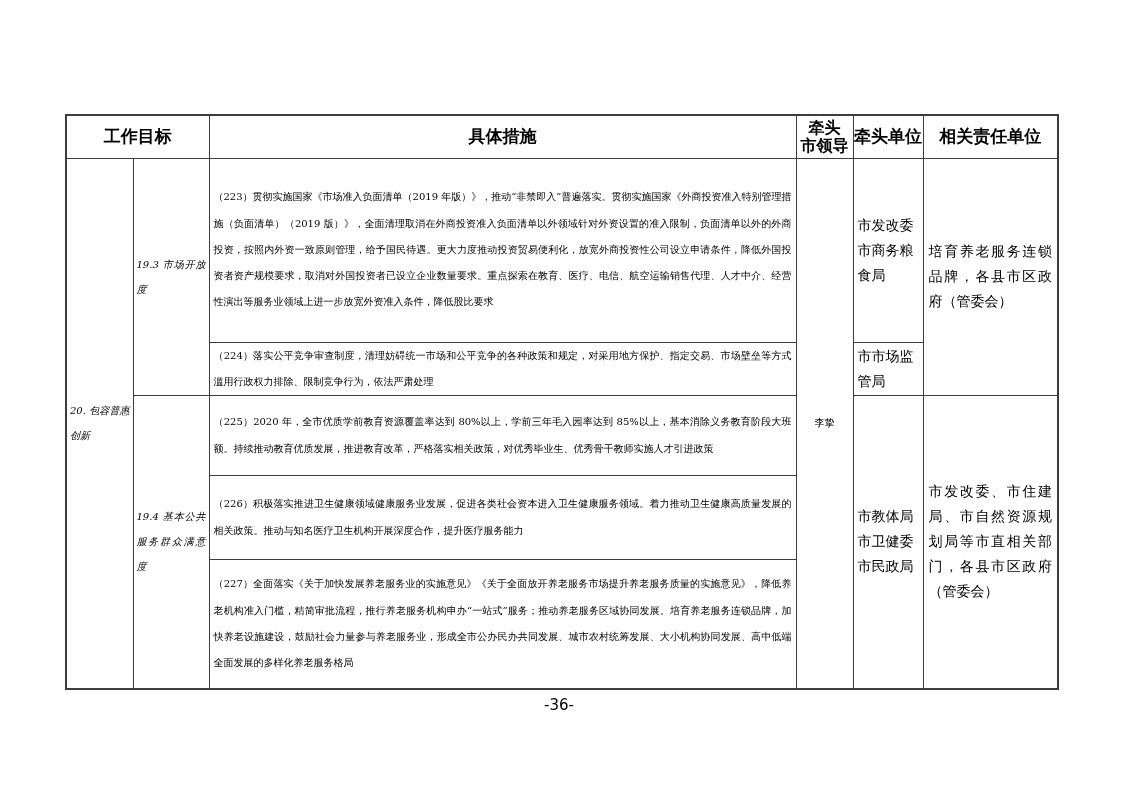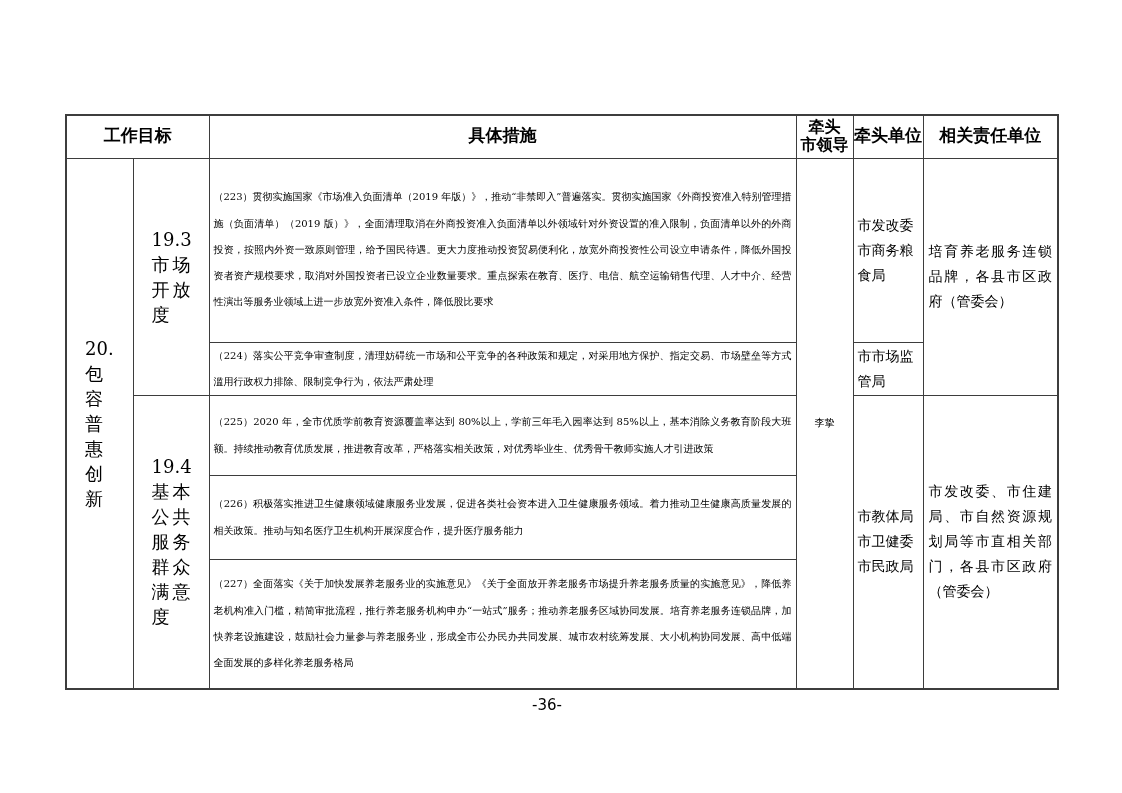--- a/index.html
+++ b/index.html
@@ -21,21 +21,21 @@
     border-collapse: collapse;
     table-layout: fixed;
     border: 2px solid #3d3d3d;
   }
   .doc-table th, .doc-table td {
     border: 1px solid #3d3d3d;
     vertical-align: middle;
     overflow: hidden;
   }
   .doc-table th {
-    font-family: Liberation Mono, monospace;
+    font-family: Liberation Serif, serif;
     font-weight: bold;
     font-size: 17px;
     text-align: center;
     padding: 1px 0;
     line-height: 20px;
   }
   tr.header-row { height: 43px; }
   th.leader-h { white-space: pre-line; font-size: 16px; line-height: 18px; }
   tr.r223 { height: 184px; }
   tr.r224 { height: 51px; }
@@ -44,25 +44,26 @@
   tr.r227 { height: 129px; }
   td.measure-cell {
     font-size: 10px;
     line-height: 26.3px;
     text-align: justify;
     text-justify: inter-ideograph;
     line-break: loose;
     padding: 0 4px;
   }
   td.goal-cell, td.subgoal-cell {
-    font-size: 18px;
+    font-size: 10px;
     line-height: 25px;
     text-align: justify;
     text-justify: inter-ideograph;
-    padding: 1px 18px;
+    padding: 1px 3px;
+    font-style: italic;
   }
   td.leader-cell {
     font-size: 10px;
     text-align: center;
     padding: 0;
   }
   td.unit-cell {
     font-size: 14px;
     line-height: 25px;
     padding: 1px 4px;
@@ -73,21 +74,21 @@
     font-size: 14px;
     line-height: 25px;
     text-align: justify;
     text-justify: inter-ideograph;
     line-break: loose;
     padding: 1px 5px;
   }
   .footer {
     position: absolute;
     top: 696px;
-    left: 0;
+    left: 12px;
     width: 1094px;
     text-align: center;
     font-family: "DejaVu Sans", "Liberation Sans", sans-serif;
     font-size: 15px;
     color: #000;
   }
 </style>
 </head>
 <body>
 

